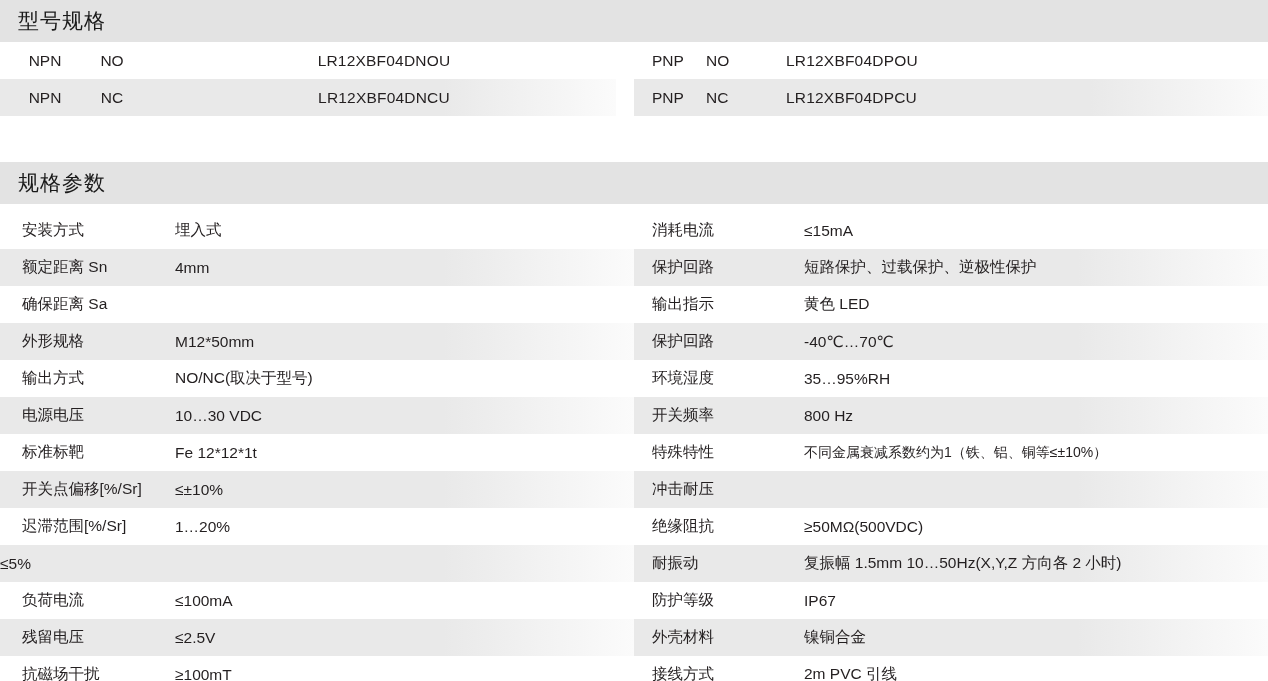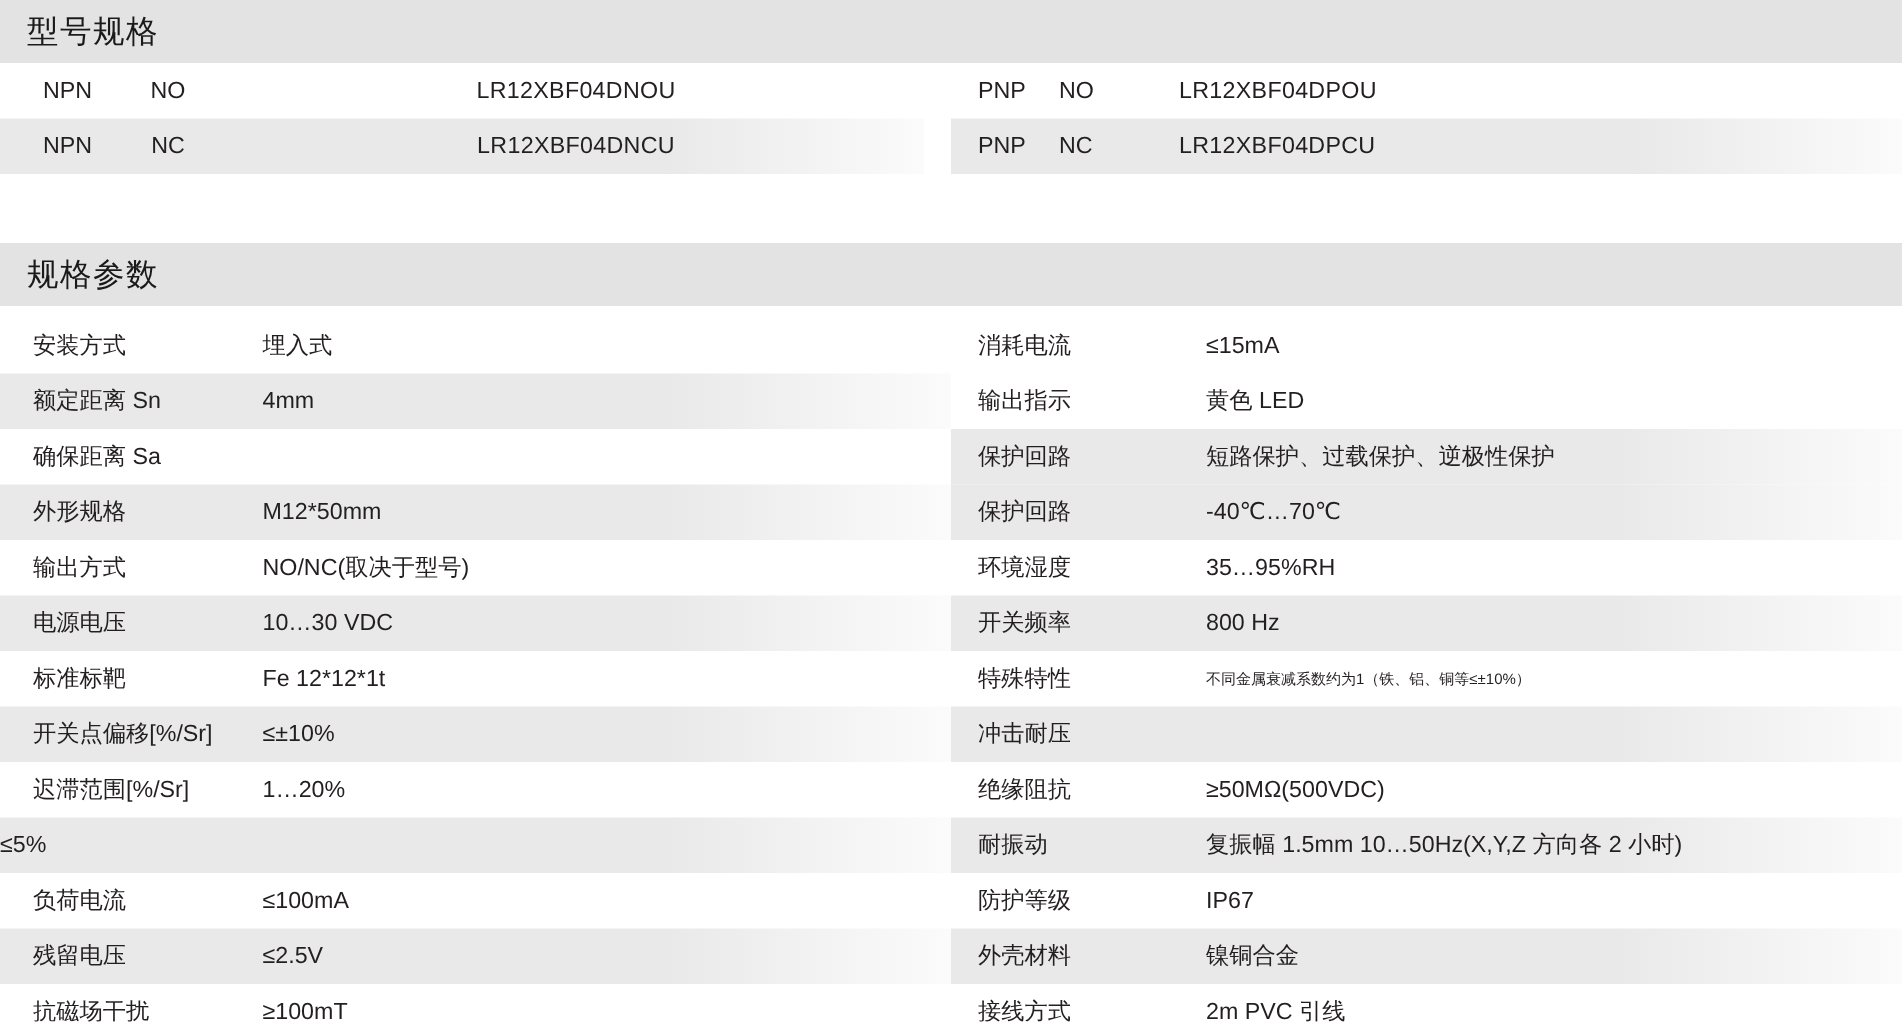--- a/index.html
+++ b/index.html
@@ -102,21 +102,21 @@
   }
   .spec-row .value {
     flex: 1;
     color: #231f20;
     padding-right: 8px;
   }
   .spec-col.left .spec-row .label { width: 175px; }
   .spec-col.right .spec-row .label { width: 170px; padding-left: 18px; }
 
   .small {
-    font-size: 10px;
+    font-size: 14px;
   }
 
   .gap-a { height: 46px; }
   .gap-b { height: 8px; }
 </style>
 </head>
 <body>
 
 <div class="page">
 
@@ -211,30 +211,30 @@
         <span class="label">抗磁场干扰</span>
         <span class="value">≥100mT</span>
       </div>
     </div>
 
     <div class="spec-col right">
       <div class="spec-row">
         <span class="label">消耗电流</span>
         <span class="value">≤15mA</span>
       </div>
+      <div class="spec-row shaded">
+        <span class="label">保护回路</span>
+        <span class="value">短路保护、过载保护、逆极性保护</span>
+      </div>
       <div class="spec-row">
         <span class="label">输出指示</span>
         <span class="value">黄色 LED</span>
       </div>
       <div class="spec-row shaded">
         <span class="label">保护回路</span>
-        <span class="value">短路保护、过载保护、逆极性保护</span>
-      </div>
-      <div class="spec-row shaded">
-        <span class="label">保护回路</span>
         <span class="value">-40℃…70℃</span>
       </div>
       <div class="spec-row">
         <span class="label">环境湿度</span>
         <span class="value">35…95%RH</span>
       </div>
       <div class="spec-row shaded">
         <span class="label">开关频率</span>
         <span class="value">800 Hz</span>
       </div>

